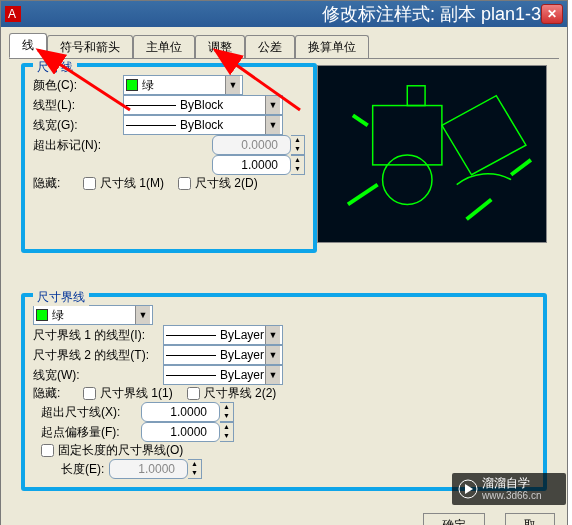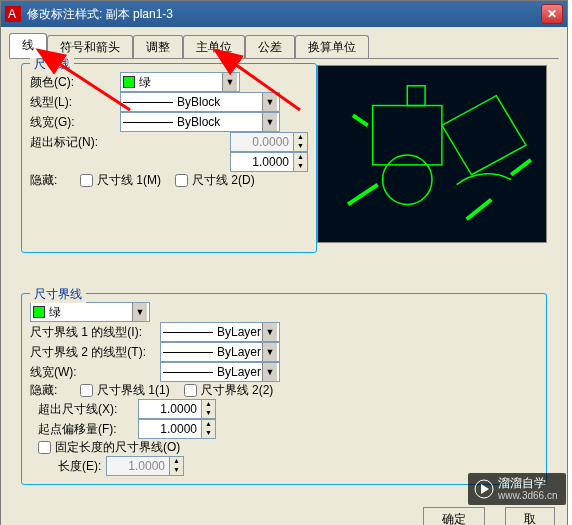--- a/index.html
+++ b/index.html
@@ -1,58 +1,58 @@
 <!DOCTYPE html>
 <html><head>
 <meta charset="utf-8">
 <style>
 * { box-sizing: border-box; margin: 0; padding: 0; font-family: "Microsoft YaHei", SimSun, sans-serif; font-size: 12px; }
 body { background: #fff; width: 572px; height: 525px; position: relative; overflow: hidden; }
 .window { width: 568px; border: 1px solid #7a7a7a; background: #ece9d8; }
 .titlebar { height: 26px; background: linear-gradient(#3a6ea5, #2a5a95); display: flex; align-items: center; padding: 0 4px; color: #fff; }
 .titlebar .app-icon { width: 16px; height: 16px; margin-right: 6px; }
-.titlebar .title { flex: 1; font-size: 12px; }
+.titlebar .title { flex: 1; font-size: 18px; text-align: right; }
 .close-btn { width: 22px; height: 20px; background: linear-gradient(#f08080,#d03030); border: 1px solid #a02020; border-radius: 3px; color: #fff; display: flex; align-items: center; justify-content: center; font-weight: bold; cursor: pointer; }
 
 .tabs { display: flex; padding: 6px 8px 0 8px; background: #ece9d8; }
 .tab { padding: 3px 12px 3px 12px; border: 1px solid #888; border-bottom: none; background: #ece9d8; margin-right: 0px; border-radius: 3px 3px 0 0; cursor: pointer; position: relative; }
 .tab.active { background: #fff; border-bottom: 1px solid #fff; z-index: 2; }
 .tab:not(.active) { background: #ece9d8; top: 2px; }
 
 .content { background: #ece9d8; padding: 4px 12px 8px 12px; border-top: 1px solid #888; margin: 0 8px; position: relative; }
 
-.fieldset { border: 1px solid #0ea5e9; border-radius: 3px; padding: 8px; margin-bottom: 8px; position: relative; }
+.fieldset { border: 4px solid #0ea5e9; border-radius: 3px; padding: 8px; margin-bottom: 8px; position: relative; }
 .fieldset .legend { position: absolute; top: -8px; left: 8px; background: #ece9d8; padding: 0 4px; color: #003399; }
 
 .row { display: flex; align-items: center; margin-bottom: 0; }
 .lbl { width: 90px; }
 .lbl2 { width: 130px; }
 .combo, .numfld { border: 1px solid #7f9db9; background: #fff; height: 20px; display: flex; align-items: center; padding: 0 2px; }
 .combo { width: 120px; justify-content: space-between; }
 .combo.w160 { width: 160px; }
-.numfld { width: 64px; justify-content: flex-end; padding-right: 4px; }
+.numfld { width: 79px; justify-content: flex-end; padding-right: 12px; border-radius: 6px; }
 .numfld.ro { background: #f4f4f4; color: #888; }
 .spin { width: 14px; height: 20px; display: flex; flex-direction: column; border: 1px solid #7f9db9; border-left: none; background: #ece9d8; }
 .spin div { flex: 1; text-align: center; font-size: 7px; line-height: 8px; cursor: pointer; }
 .caret { width: 15px; height: 18px; background: #d4d0c8; border-left: 1px solid #888; text-align: center; font-size: 9px; line-height: 18px; cursor: pointer; }
 .color-sw { width: 12px; height: 12px; background: #00ff00; border: 1px solid #333; margin-right: 4px; }
 .lineprev { flex: 1; text-align: left; }
 .lineprev .ln { display: inline-block; width: 50px; border-top: 1px solid #000; vertical-align: middle; margin-right: 4px; }
 .chk { display: flex; align-items: center; margin-right: 14px; }
 .chk input { margin-right: 4px; }
 
 .preview { position: absolute; top: 6px; right: 12px; width: 230px; height: 178px; background: #000d1a; border: 1px solid #888; }
 .preview svg { width: 100%; height: 100%; }
 
 .arrow { position: absolute; pointer-events: none; z-index: 50; }
 
 .footer { display: flex; justify-content: flex-end; padding: 6px 12px; background: #ece9d8; }
 .btn { border: 1px solid #888; background: #ece9d8; padding: 3px 18px; margin-left: 20px; cursor: pointer; border-radius: 0; }
 
-.watermark { position: absolute; right: 6px; bottom: 20px; width: 98px; height: 32px; background: rgba(0,0,0,0.7); display: flex; align-items: center; padding: 12px 6px; border-radius: 2px; }
+.watermark { position: absolute; right: 6px; bottom: 20px; width: 114px; height: 32px; background: rgba(0,0,0,0.7); display: flex; align-items: center; padding: 12px 6px; border-radius: 2px; }
 .watermark svg { margin-right: 4px; }
 .watermark .wm-txt { color: #fff; line-height: 1.1; }
 .watermark .wm-txt .wm-url { font-size: 10px; color: #ccc; }
 
 .group-left { width: 300px; }
 </style>
 </head>
 <body>
 
 <div class="window">
@@ -61,22 +61,22 @@
         <rect width="16" height="16" fill="#c00"></rect>
         <text x="3" y="12" fill="#fff" font-size="11">A</text>
       </svg>
     <div class="title">修改标注样式: 副本 plan1-3</div>
     <div class="close-btn">✕</div>
   </div>
 
   <div class="tabs">
     <div class="tab active">线</div>
     <div class="tab">符号和箭头</div>
+    <div class="tab">主单位</div>
     <div class="tab">调整</div>
-    <div class="tab">主单位</div>
     <div class="tab">公差</div>
     <div class="tab">换算单位</div>
   </div>
 
   <div class="content">
 
     <div class="fieldset" style="width:296px; height:190px;">
       <div class="legend">尺寸线</div>
 
       <div class="row">

